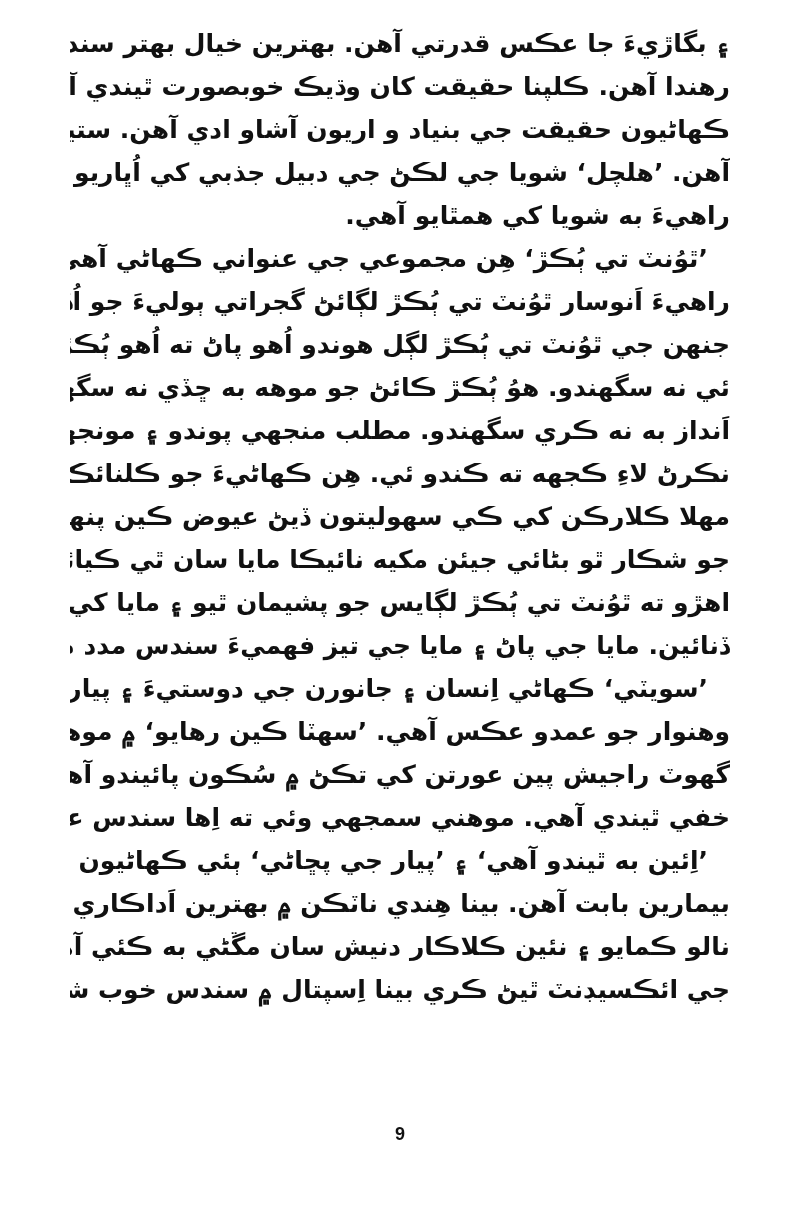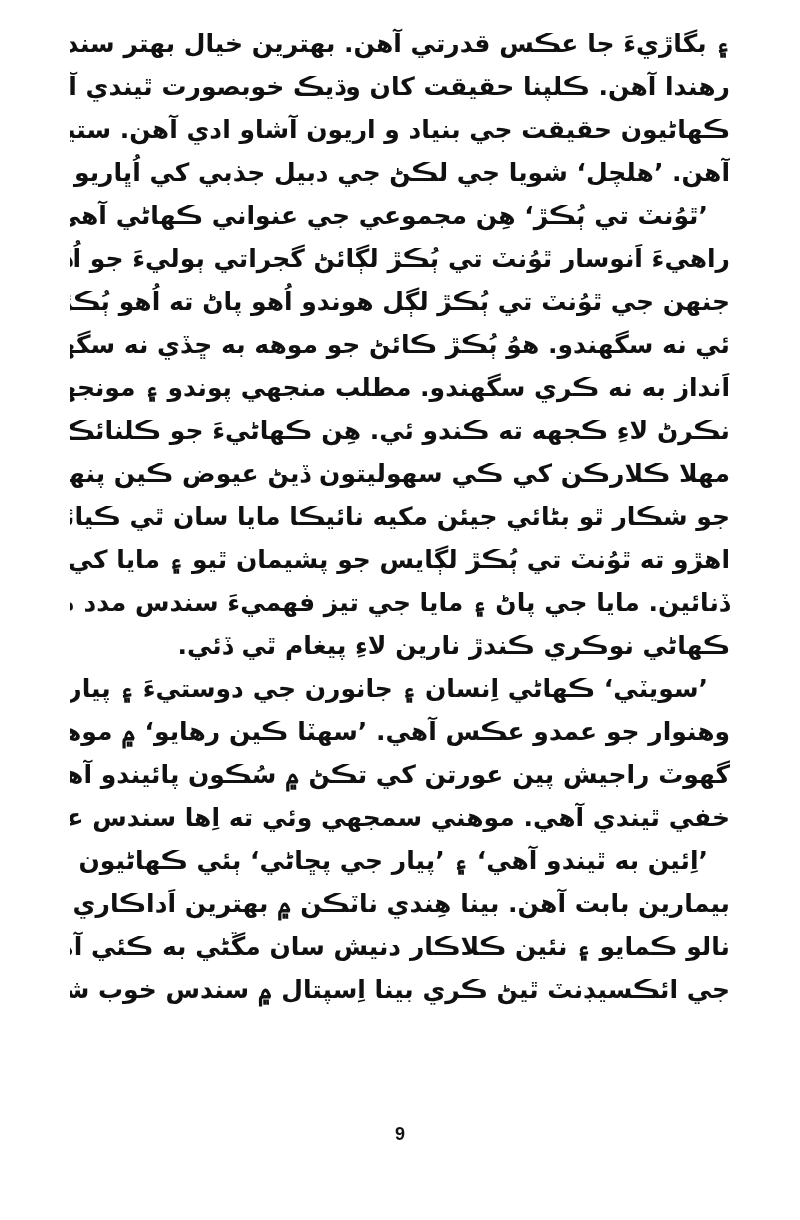--- a/index.html
+++ b/index.html
@@ -55,34 +55,34 @@
 </head>
 <body>
 
 <div class="page">
 
   <div>
     <span class="line">۽ بگاڙيءَ جا عڪس قدرتي آهن. بهترين خيال بهتر سنديش ڏيندا</span>
     <span class="line">رهندا آهن. ڪلپنا حقيقت کان وڌيڪ خوبصورت ٿيندي آهي. هيءُ</span>
     <span class="line">ڪهاڻيون حقيقت جي بنياد و اريون آشاو ادي آهن. ستيم شوَم سندرم</span>
     <span class="line">آهن. ’هلچل‘ شويا جي لڪڻ جي دبيل جذبي کي اُڀاريو آهي. مايا</span>
+    <span class="line last">راهيءَ به شويا کي همٿايو آهي.</span>
   </div>
 
   <div>
     <span class="line indent">’ٿوُنٽ تي ٻُڪڙ‘ هِن مجموعي جي عنواني ڪهاڻي آهي. مايا</span>
     <span class="line">راهيءَ اَنوسار ٿوُنٽ تي ٻُڪڙ لڳائڻ گجراتي ٻوليءَ جو اُڏهارڻ آهي.</span>
     <span class="line">جنهن جي ٿوُنٽ تي ٻُڪڙ لڳل هوندو اُهو پاڻ ته اُهو ٻُڪڙ ڪائي يا چٽي</span>
     <span class="line">ئي نه سگهندو. هوُ ٻُڪڙ ڪائڻ جو موهه به ڇڏي نه سگهندو ۽ نظر</span>
     <span class="line">اَنداز به نه ڪري سگهندو. مطلب منجهي پوندو ۽ مونجهاري مان</span>
     <span class="line">نڪرڻ لاءِ ڪجهه ته ڪندو ئي. هِن ڪهاڻيءَ جو ڪلنائڪ آفيسر ۽</span>
     <span class="line">مهلا ڪلارڪن کي ڪي سهوليتون ڏيڻ عيوض ڪين پنهنجي هوَس</span>
     <span class="line">جو شڪار ٿو بڻائي جيئن مکيه نائيڪا مايا سان ٿي ڪيائين. مايا</span>
     <span class="line">اهڙو ته ٿوُنٽ تي ٻُڪڙ لڳايس جو پشيمان ٿيو ۽ مايا کي سڀ سهوليتون</span>
     <span class="line">ڏنائين. مايا جي پاڻ ۽ مايا جي تيز فهميءَ سندس مدد ڪئي. هيءَ</span>
-    <span class="line last">ڪهاڻي نوڪري ڪندڙ نارين لاءِ پيغام ٿي ڏئي.</span>
   </div>
 
   <div>
     <span class="line indent">’سويٽي‘ ڪهاڻي اِنسان ۽ جانورن جي دوستيءَ ۽ پيار پرئي</span>
     <span class="line">وهنوار جو عمدو عڪس آهي. ’سهٽا ڪين رهايو‘ ۾ موهنيءَ جو</span>
     <span class="line">گهوٽ راجيش پين عورتن کي تڪڻ ۾ سُڪون پائيندو آهي. موهني</span>
     <span class="line">خفي ٿيندي آهي. موهني سمجهي وئي ته اِها سندس عادت آهي.</span>
   </div>
 
   <div>

